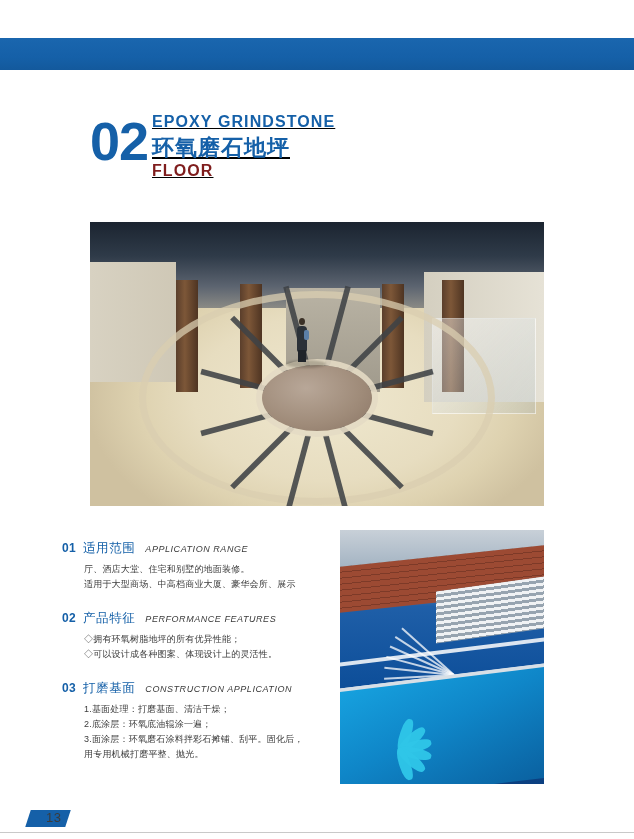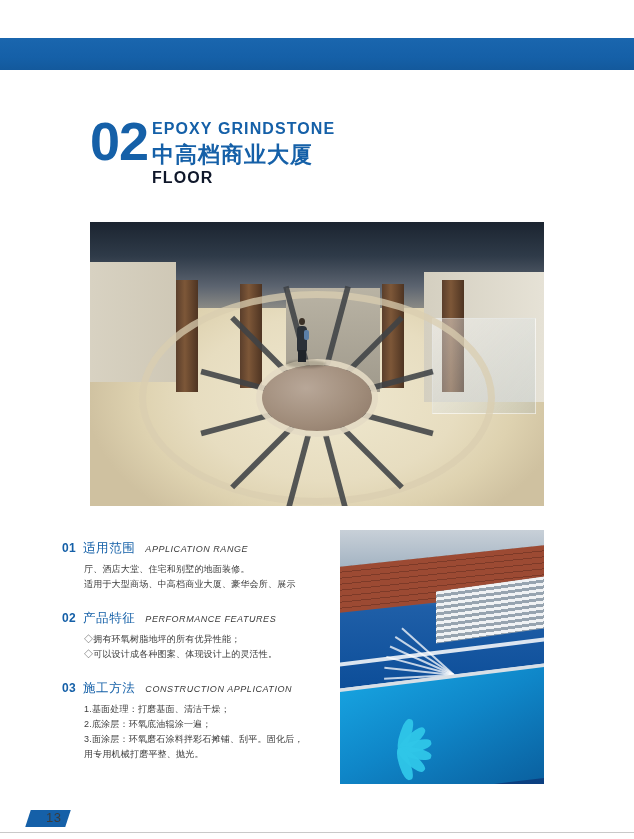--- a/index.html
+++ b/index.html
@@ -43,41 +43,41 @@
     left: 0; top: 0;
     font-size: 54px;
     font-weight: bold;
     color: #1560a8;
     letter-spacing: -1px;
     line-height: 58px;
     font-family: "Liberation Sans", sans-serif;
   }
   .head-text {
     position: absolute;
-    left: 62px; top: 7px;
+    left: 62px; top: 0; text-decoration: underline;
   }
   .head-en1 {
     font-size: 16px;
     font-weight: bold;
     color: #1560a8;
     letter-spacing: 1.1px;
     line-height: 20px;
   }
   .head-cn {
     font-size: 22px;
     font-weight: bold;
     color: #1560a8;
     letter-spacing: 1px;
     line-height: 28px;
     margin-top: 2px;
   }
   .head-en2 {
     font-size: 16px;
     font-weight: bold;
-    color: #0f172a;
+    color: #7f1d1d;
     letter-spacing: 1.1px;
     line-height: 18px;
   }
 
   
   .hero {
     position: absolute;
     left: 90px; top: 222px;
     width: 454px; height: 284px;
     overflow: hidden;
@@ -351,21 +351,21 @@
 <div class="page">
 
   <div class="top-band">
     <div class="top-band-inner"></div>
   </div>
 
   <div class="heading">
     <div class="num-02">02</div>
     <div class="head-text">
       <div class="head-en1">EPOXY GRINDSTONE</div>
-      <div class="head-cn">中高档商业大厦</div>
+      <div class="head-cn">环氧磨石地坪</div>
       <div class="head-en2">FLOOR</div>
     </div>
   </div>
 
   <div class="hero">
     <div class="hero-floor"></div>
     <div class="hero-ceiling"></div>
     <div class="hero-wall-left"></div>
     <div class="hero-wall-right"></div>
     <div class="pillar p1"></div>
@@ -421,21 +421,21 @@
       </div>
       <div class="sec-body">
         <div>◇拥有环氧树脂地坪的所有优异性能；</div>
         <div>◇可以设计成各种图案、体现设计上的灵活性。</div>
       </div>
     </div>
 
     <div class="section">
       <div class="sec-head">
         <span class="sec-num">03</span>
-        <span class="sec-cn">施工方法</span>
+        <span class="sec-cn">打磨基面</span>
         <span class="sec-en">CONSTRUCTION APPLICATION</span>
       </div>
       <div class="sec-body">
         <div>1.基面处理：打磨基面、清洁干燥；</div>
         <div>2.底涂层：环氧底油辊涂一遍；</div>
         <div>3.面涂层：环氧磨石涂料拌彩石摊铺、刮平。固化后，</div>
         <div>用专用机械打磨平整、抛光。</div>
       </div>
     </div>
 

